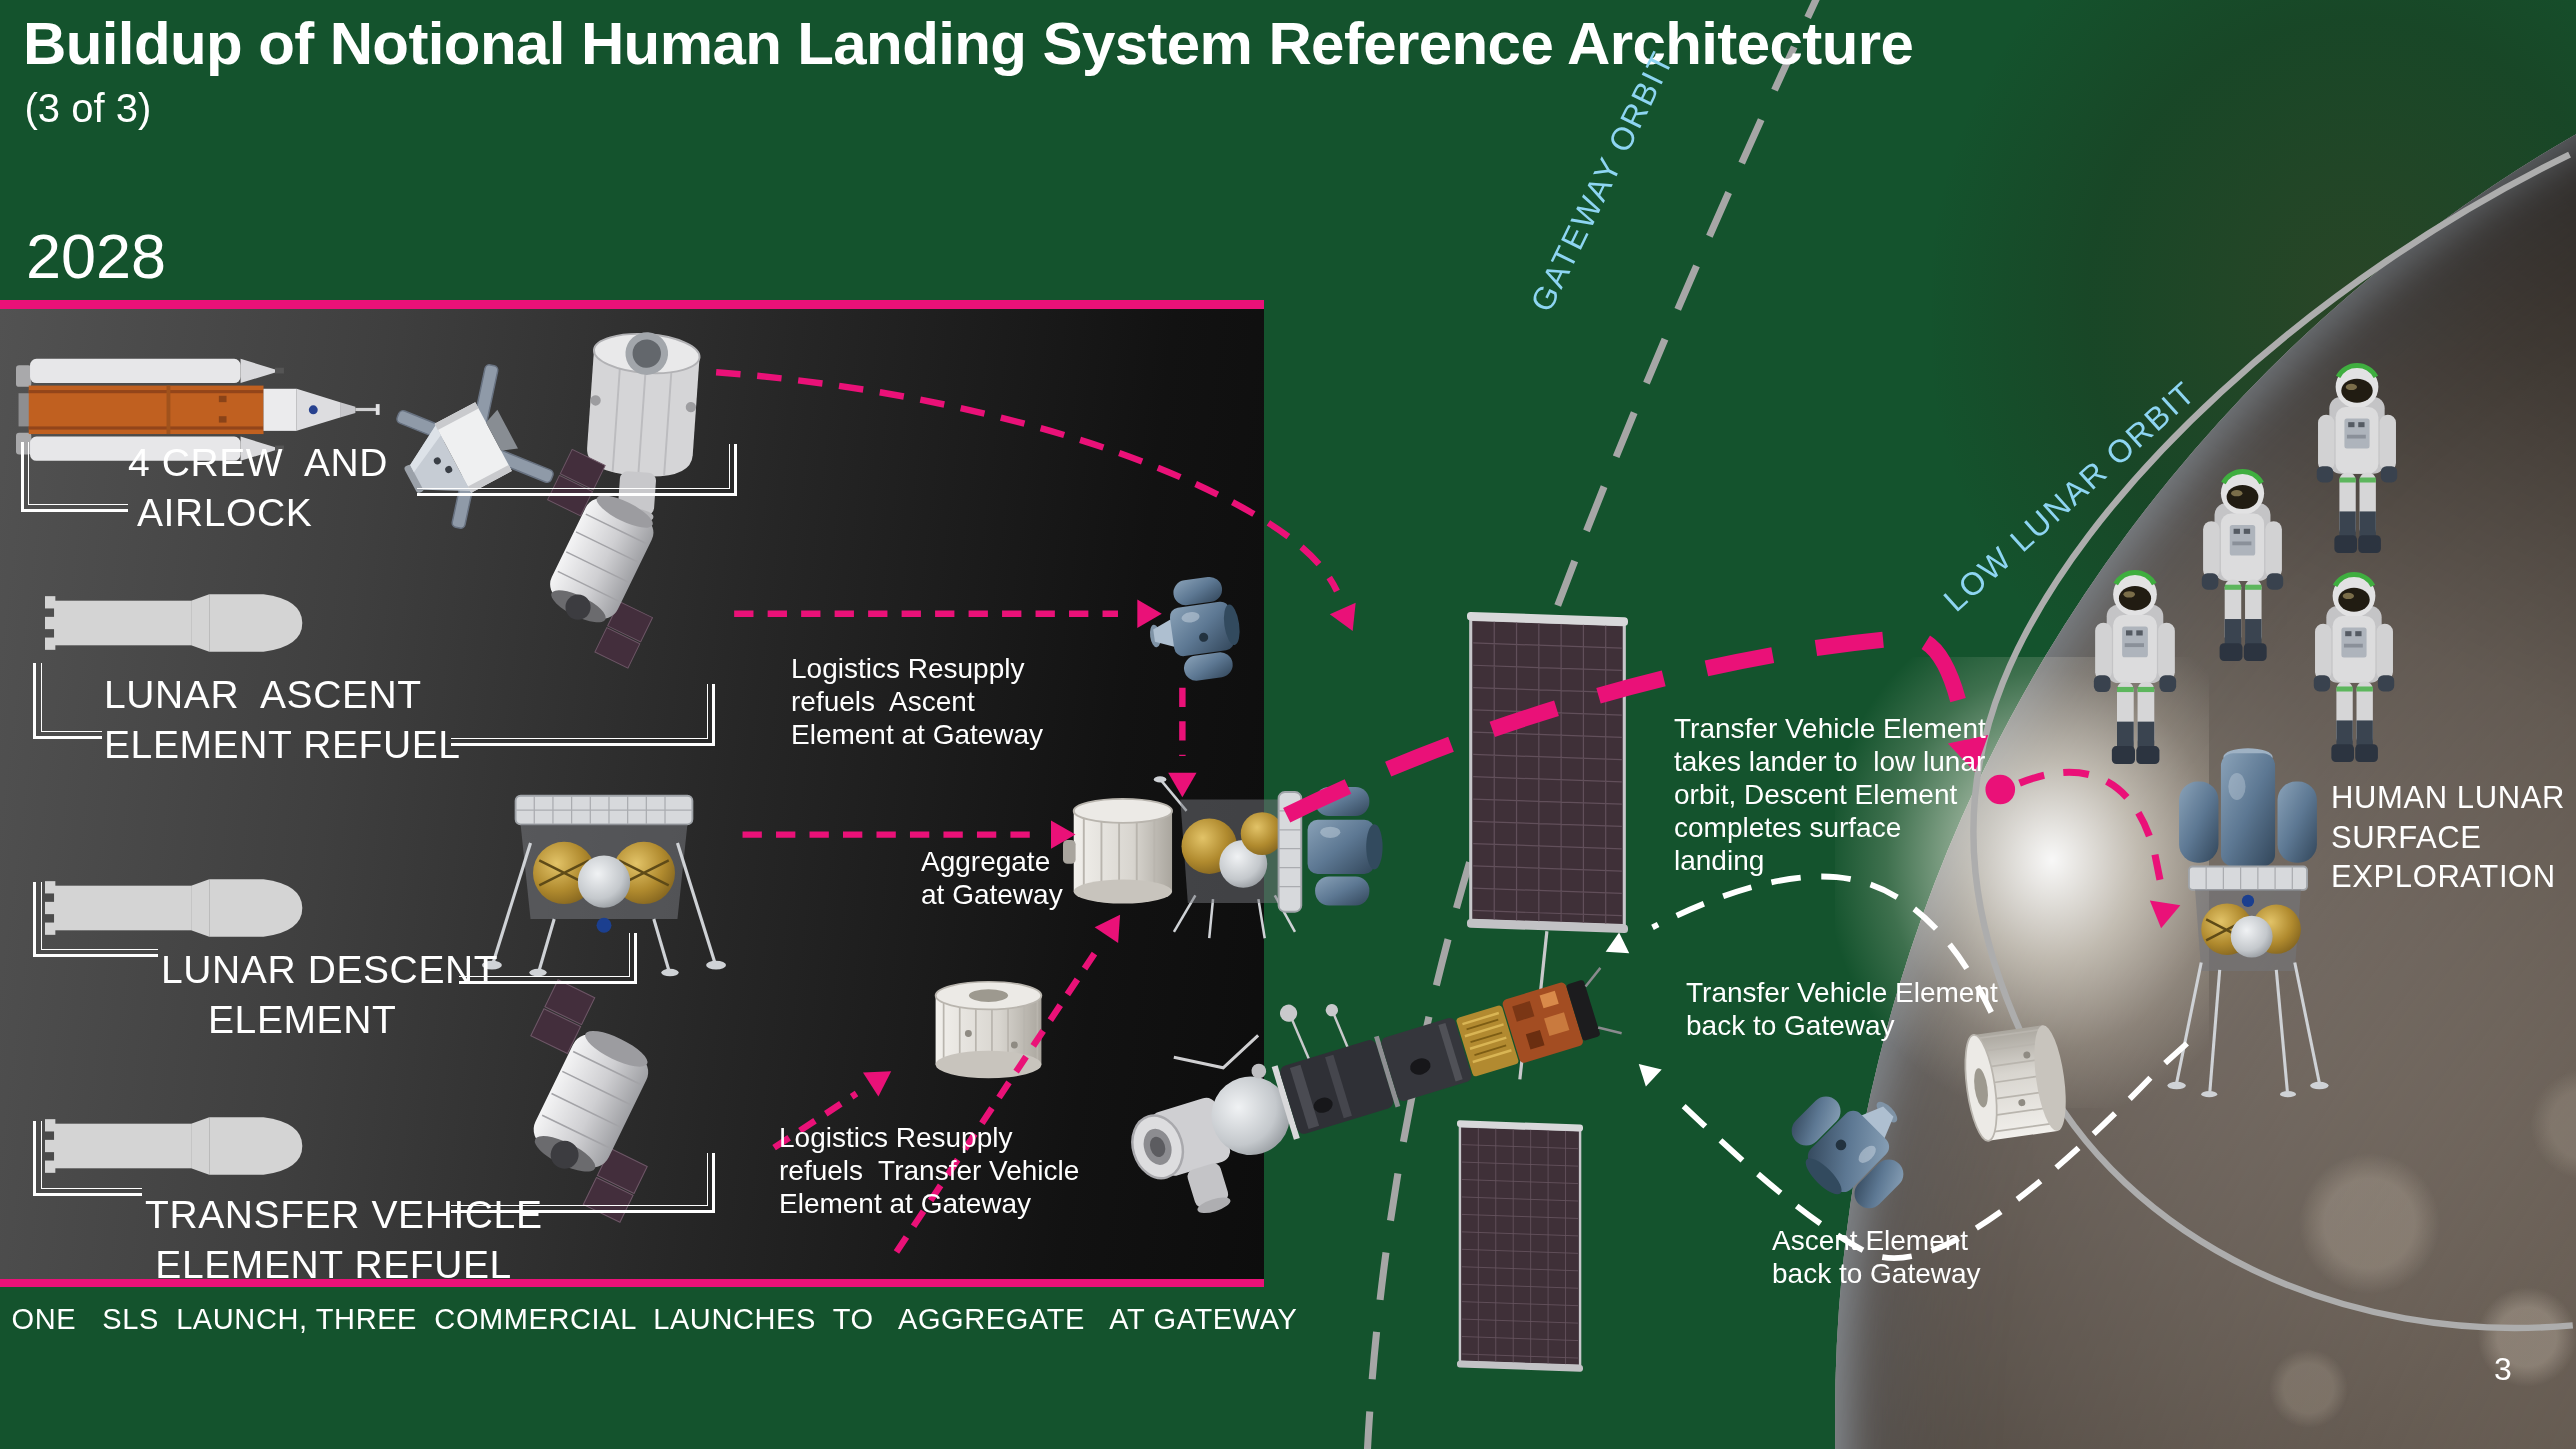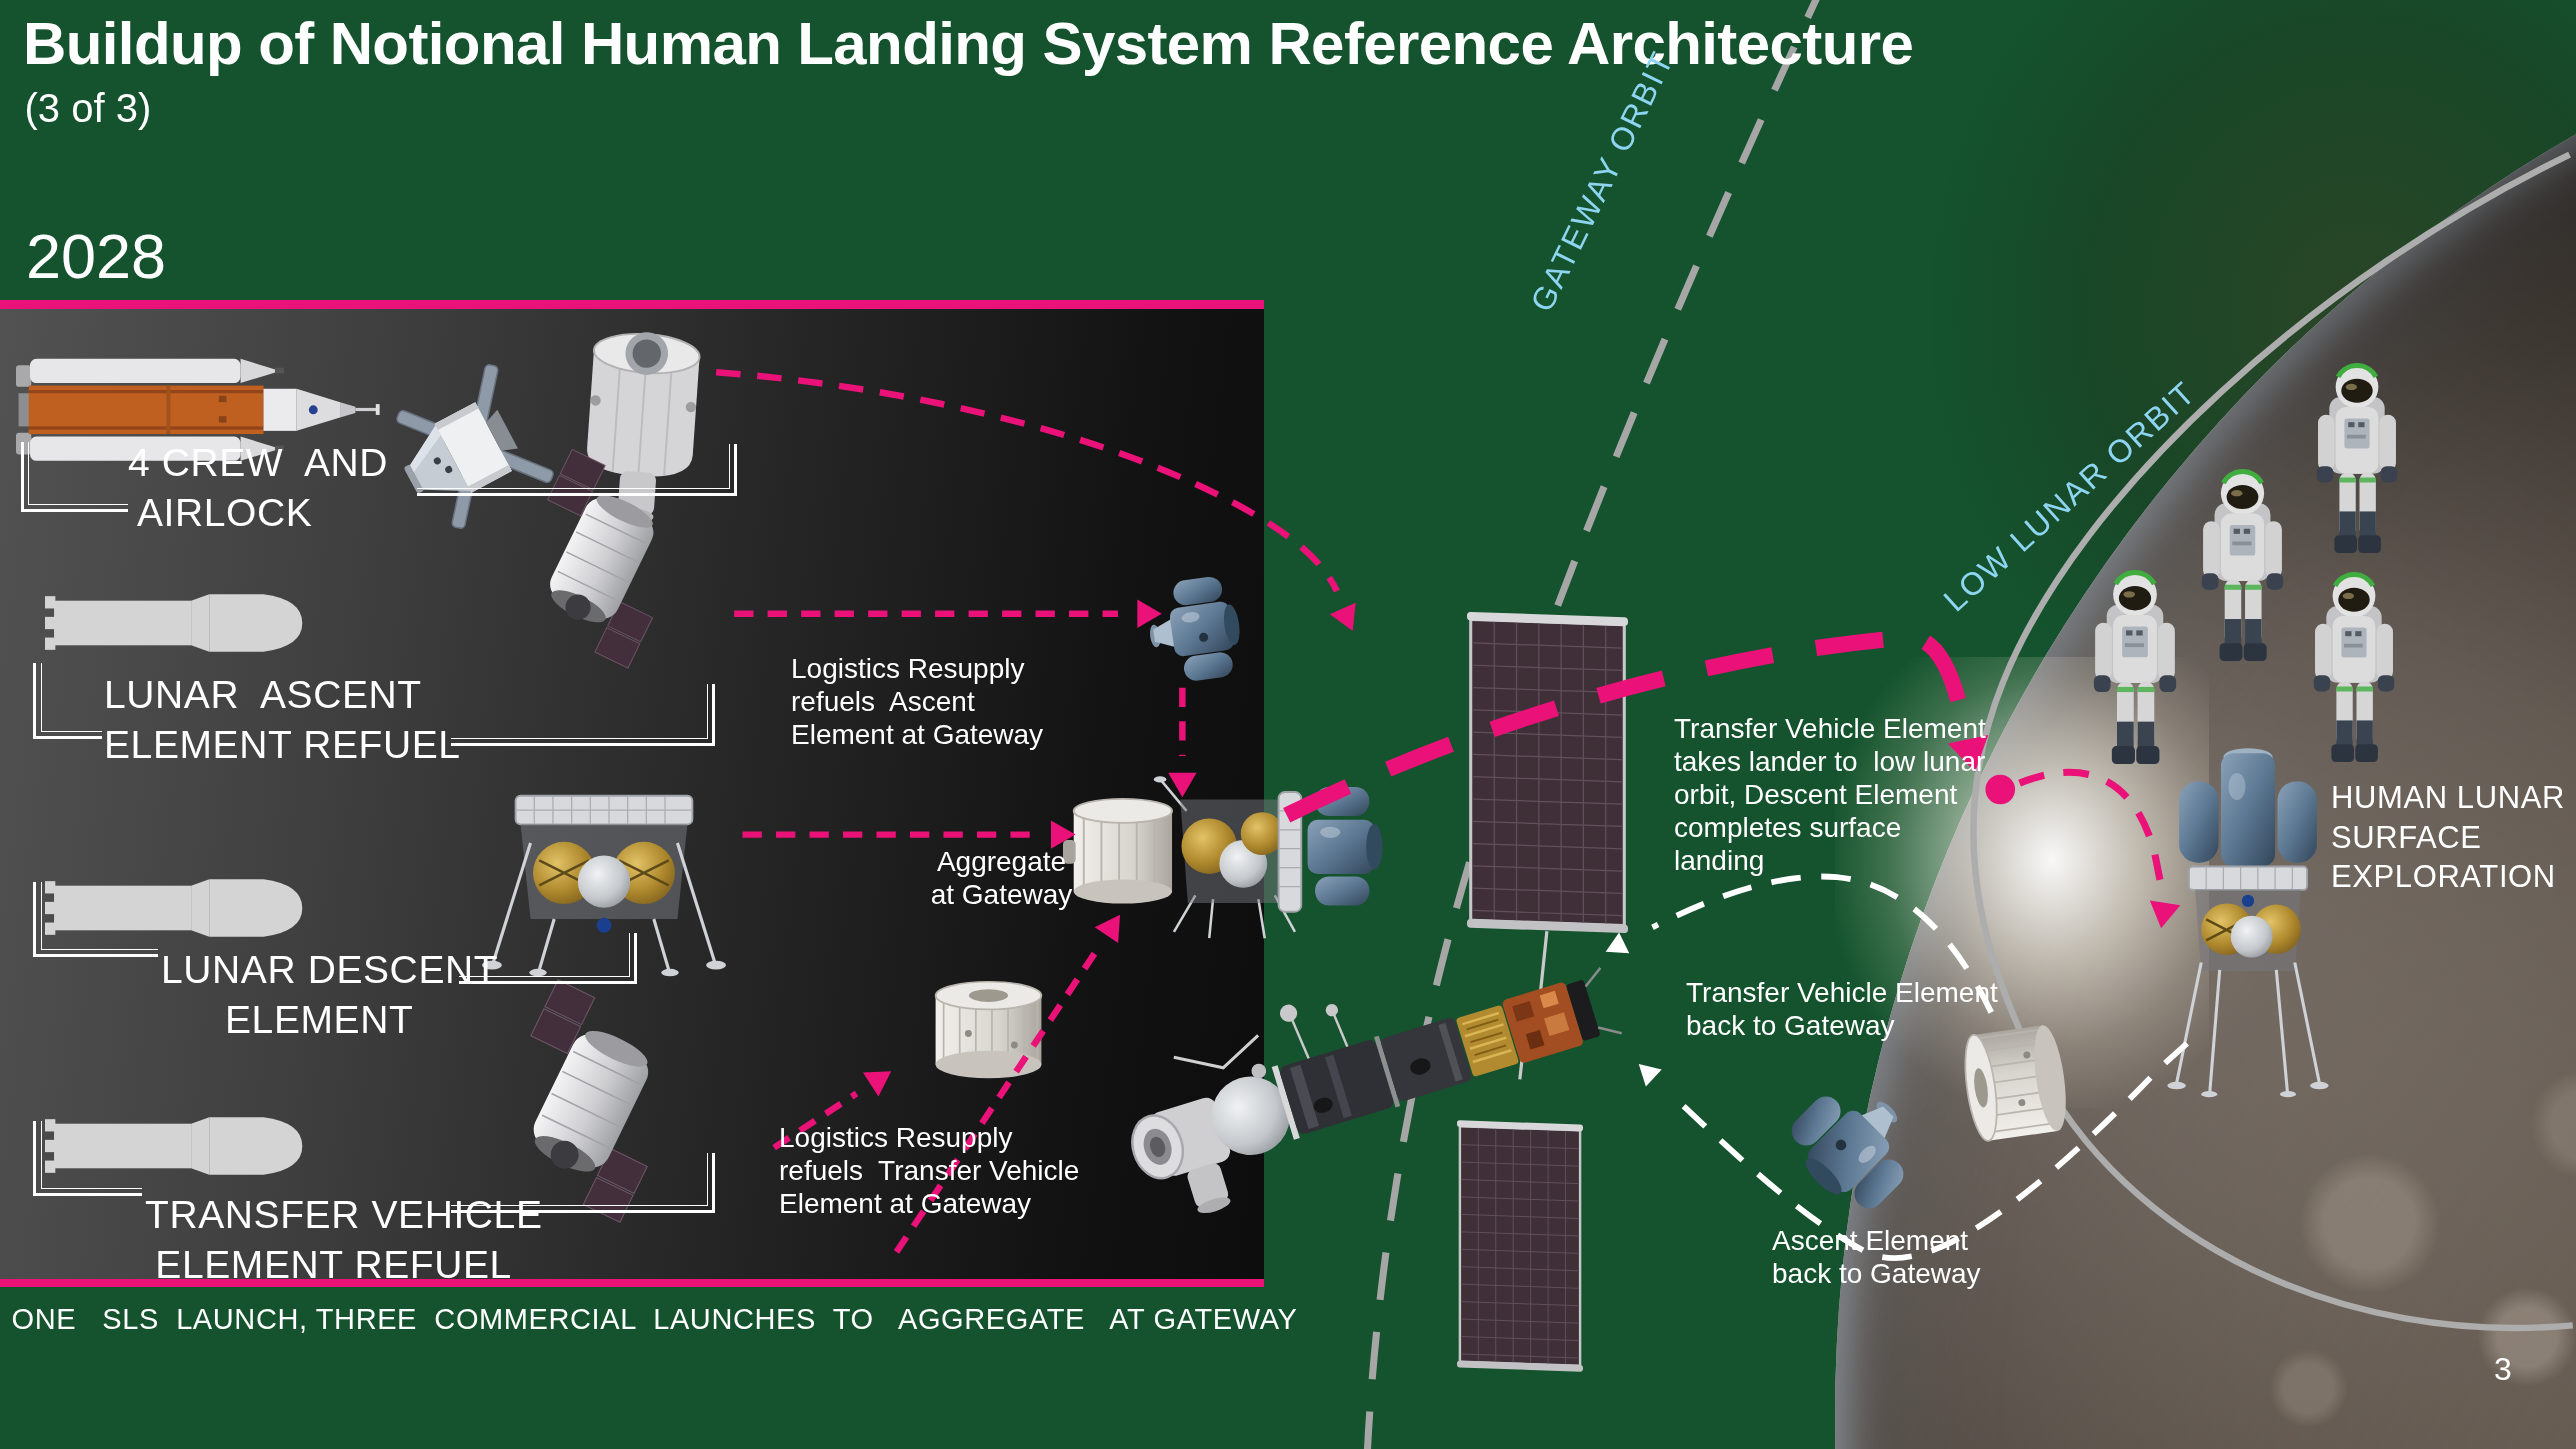--- a/index.html
+++ b/index.html
@@ -397,21 +397,21 @@
   <div class="rbr lay5" style="left:417px;top:444px;width:317px;height:49px"></div>
   <div class="lbr lay5" style="left:33px;top:663px;width:66px;height:73px"></div>
   <div class="rbr lay5" style="left:451px;top:684px;width:261px;height:59px"></div>
   <div class="lbr lay5" style="left:33px;top:882px;width:122px;height:72px"></div>
   <div class="rbr lay5" style="left:459px;top:933px;width:175px;height:48px"></div>
   <div class="lbr lay5" style="left:33px;top:1121px;width:106px;height:72px"></div>
   <div class="rbr lay5" style="left:451px;top:1153px;width:261px;height:57px"></div>
 
   <div class="txt rowlabel lay6" style="left:128px;top:438px"><span>4 CREW  AND</span><span class="l2" style="margin-left:9px">AIRLOCK</span></div>
   <div class="txt rowlabel lay6" style="left:104px;top:670px"><span>LUNAR  ASCENT</span><span class="l2">ELEMENT REFUEL</span></div>
-  <div class="txt rowlabel lay6" style="left:161px;top:945px"><span>LUNAR DESCENT</span><span class="l2" style="margin-left:64px">ELEMENT</span></div>
+  <div class="txt rowlabel lay6" style="left:161px;top:945px"><span>LUNAR DESCENT</span><span class="l2" style="margin-left:47px">ELEMENT</span></div>
   <div class="txt rowlabel lay6" style="left:145px;top:1190px"><span>TRANSFER VEHICLE</span><span class="l2" style="margin-left:10.3px">ELEMENT REFUEL</span></div>
 
   <div class="txt caption lay6" style="left:11.6px;top:1302px">ONE   SLS  LAUNCH, THREE  COMMERCIAL  LAUNCHES  TO   AGGREGATE   AT GATEWAY</div>
 
   <div class="v lay4" style="left:1148px;top:578px;width:108px;height:103px">
     <svg viewBox="0 0 190 180" style="transform:rotate(-8deg)">
         <use href="#g-ascent"></use>
       </svg></div>
   <div class="v lay4" style="left:1063px;top:768px;width:353px;height:198px">
     <svg viewBox="0 0 560 310">
@@ -489,21 +489,21 @@
     </g>
     <g fill="#ffffff">
       <polygon points="0,-18 32,0 0,18" transform="translate(2522,1464) rotate(154)"></polygon>
       <polygon points="0,-18 32,0 0,18" transform="translate(2568,1674) rotate(223)"></polygon>
     </g>
   </svg>
 
   <div class="txt ann lay6" style="left:791px;top:652px">Logistics Resupply
 refuels  Ascent
 Element at Gateway</div>
-  <div class="txt ann lay6" style="left:921px;top:845px;width:161px;text-align:center">Aggregate
+  <div class="txt ann lay6" style="left:921px;top:845px;width:161px;text-align:left">Aggregate
 at Gateway</div>
   <div class="txt ann lay6" style="left:779px;top:1121px">Logistics Resupply
 refuels  Transfer Vehicle
 Element at Gateway</div>
   <div class="txt ann lay6" style="left:1674px;top:712px">Transfer Vehicle Element
 takes lander to  low lunar
 orbit, Descent Element
 completes surface
 landing</div>
   <div class="txt ann lay6" style="left:1686px;top:976px">Transfer Vehicle Element

